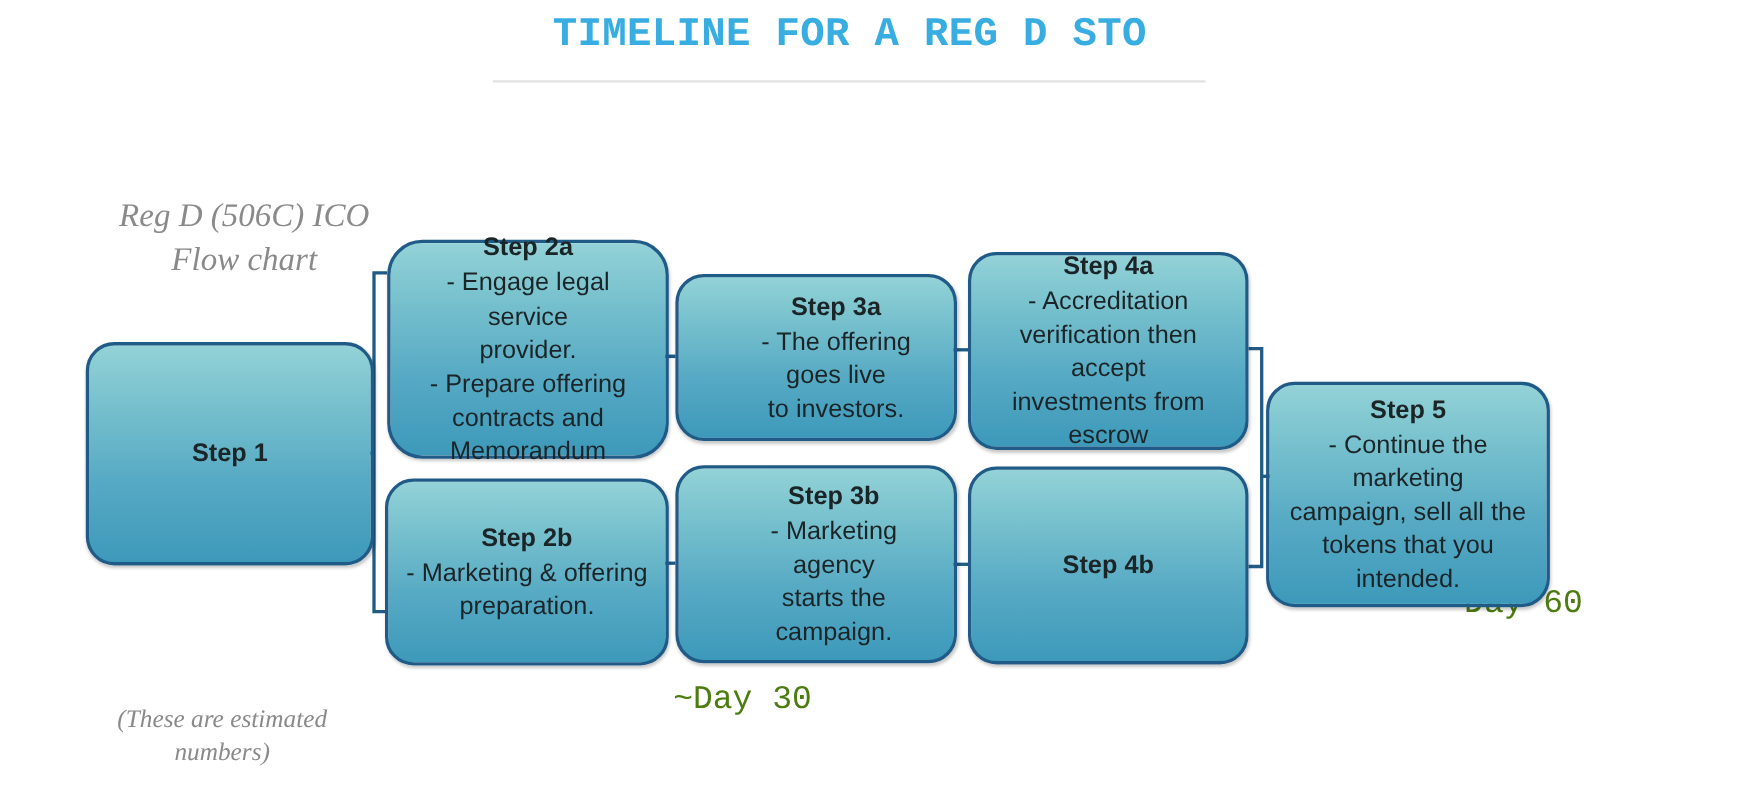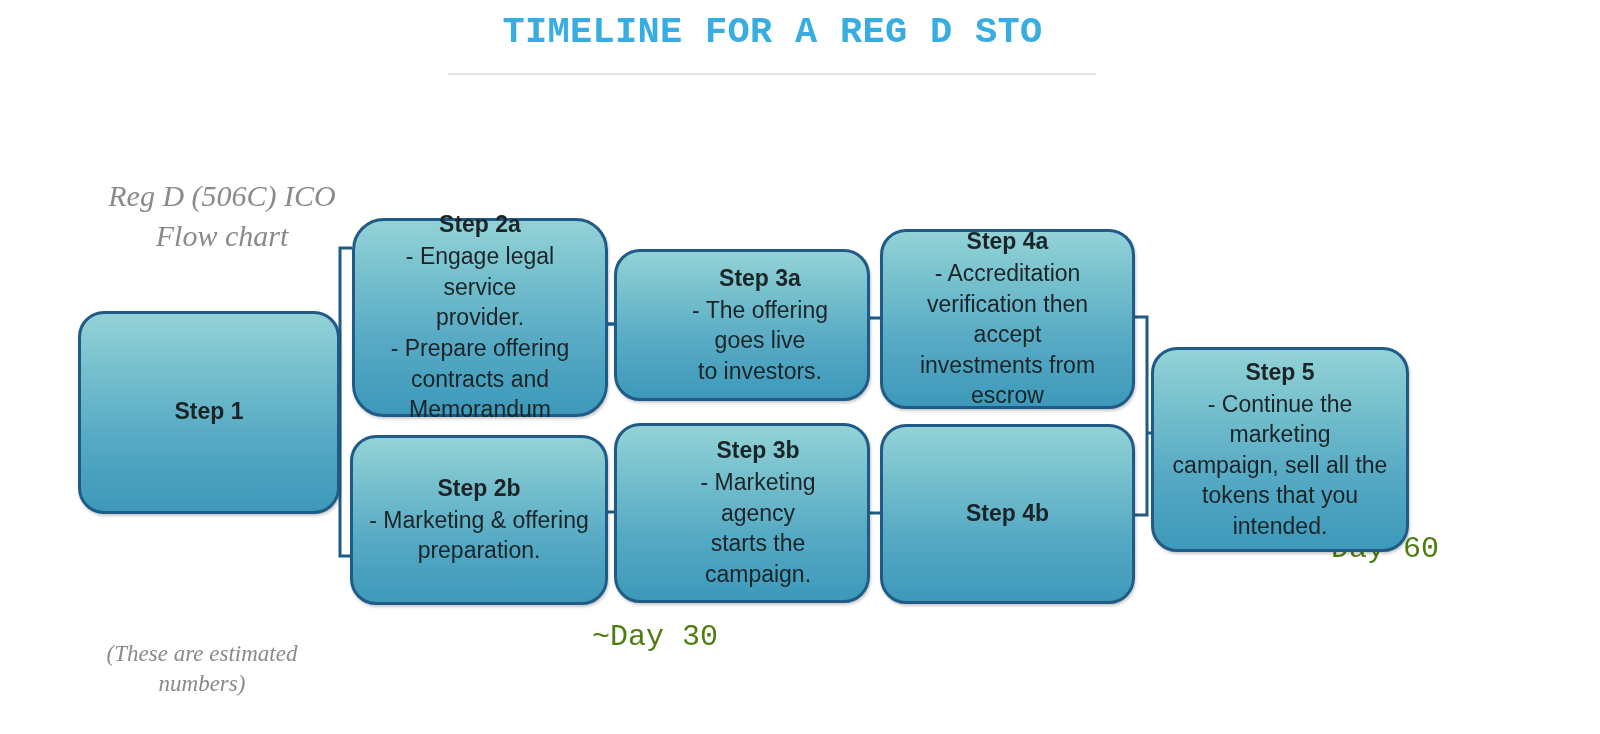--- a/index.html
+++ b/index.html
@@ -74,21 +74,21 @@
   }
 
   .daymark {
     position: absolute;
     font-family: Liberation Mono, monospace;
     font-style: normal;
     color: #4d7c0f;
     font-size: 30px;
     white-space: nowrap;
   }
-  .day30 { left: 592px; top: 620px; }
+  .day30 { left: 612px; top: 620px; }
   .day60 { left: 1313px; top: 532px; }
 
   
   .node {
     position: absolute;
     box-sizing: border-box;
     border: 3px solid #1f5b86;
     border-radius: 26px;
     background: linear-gradient(to bottom, #93d2d7 0%, #7cc4cf 22%, #57aac4 62%, #3d99ba 100%);
     color: #1b2427;

